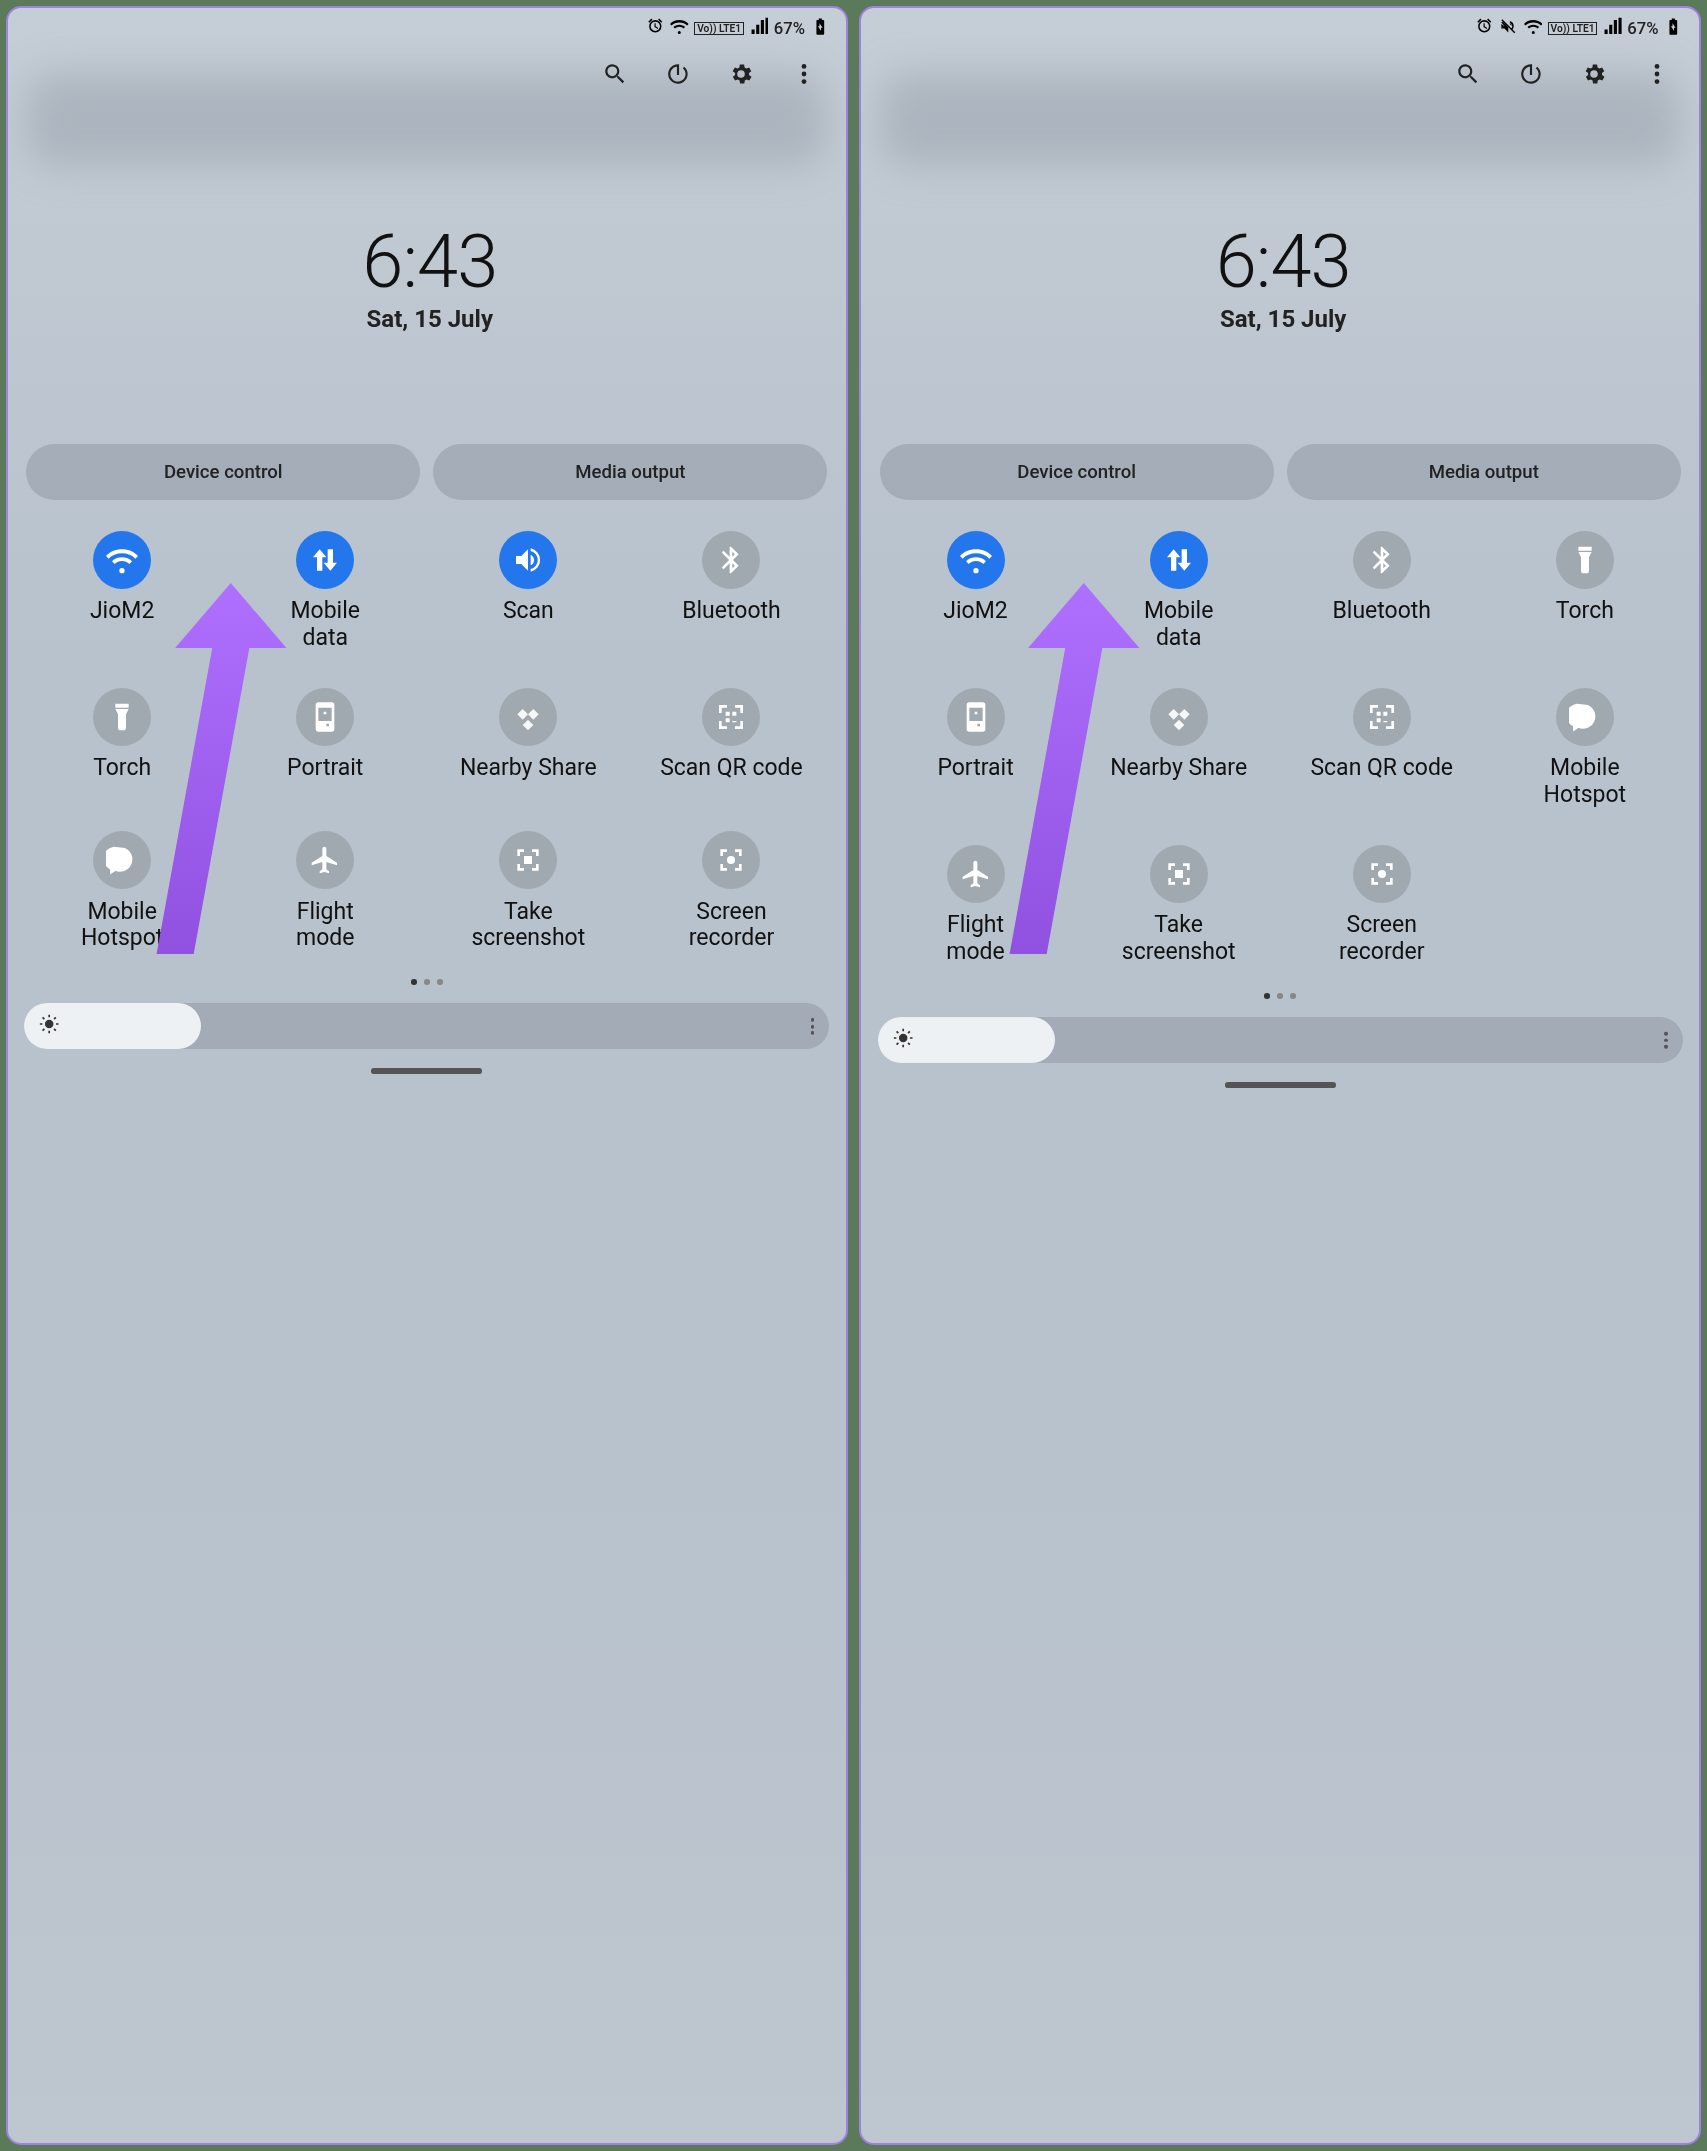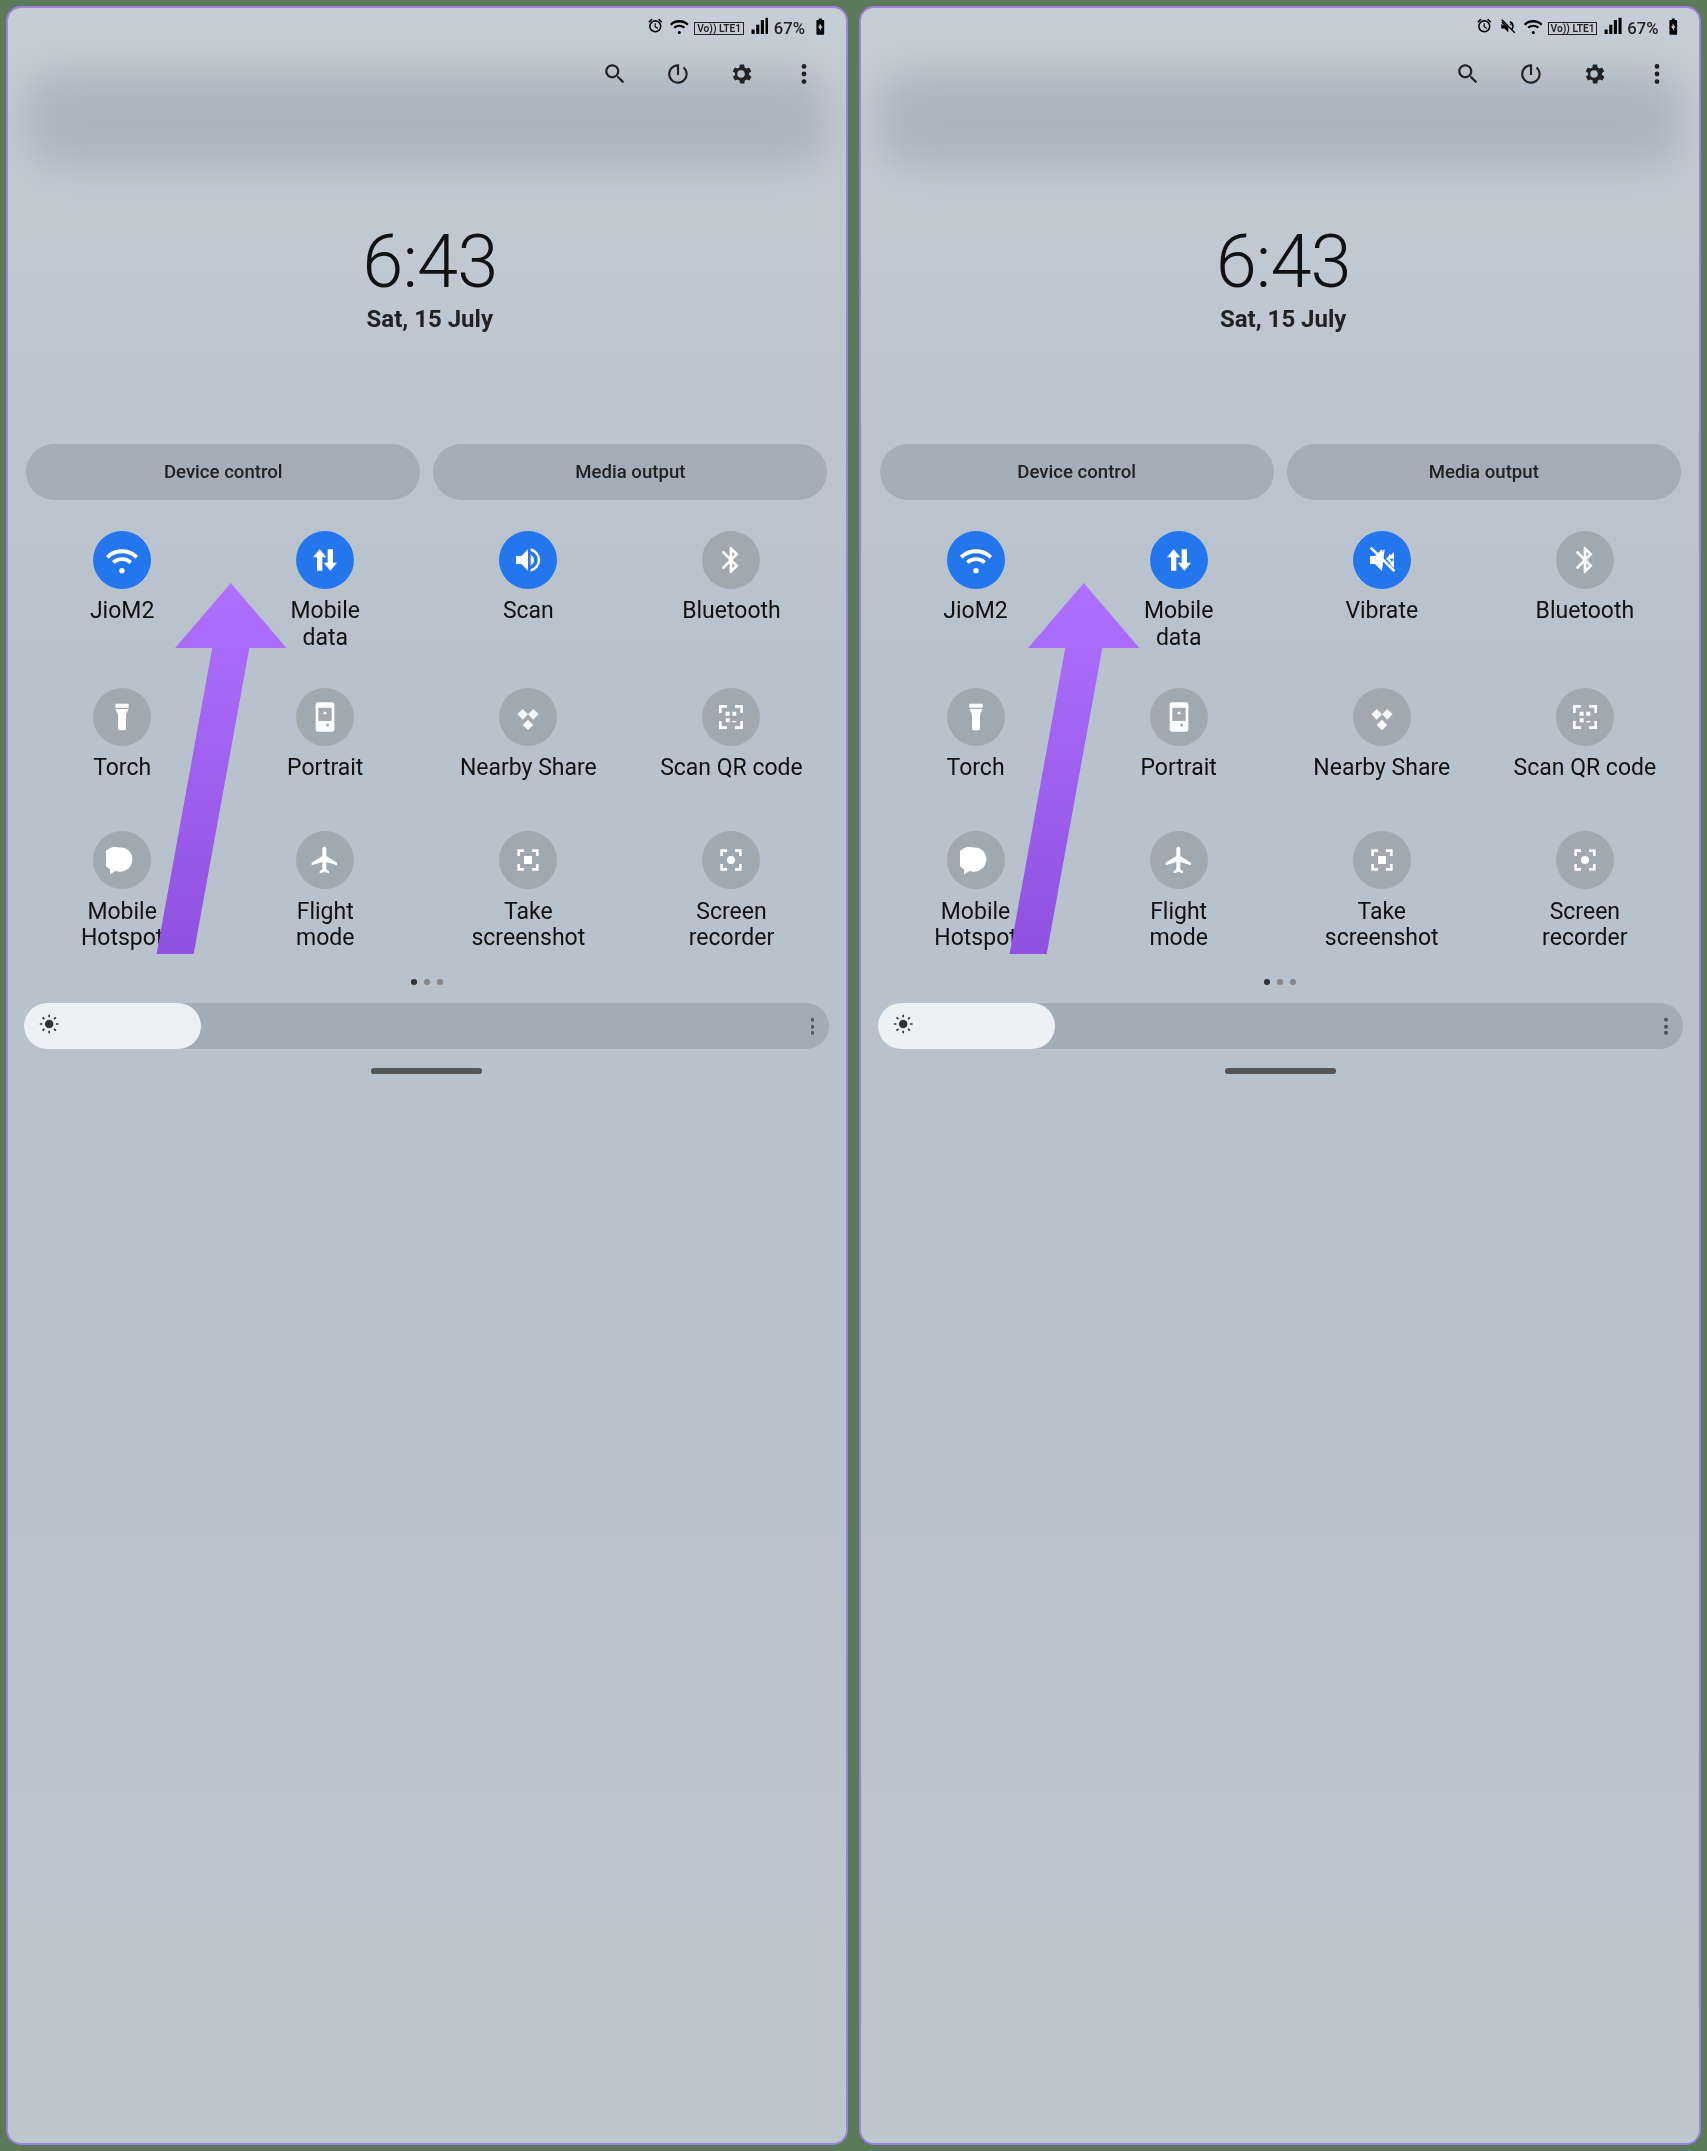--- a/index.html
+++ b/index.html
@@ -469,32 +469,20 @@
     <div class="qs-item">
         <div class="qs-circle on">
           <svg viewBox="0 0 24 24">
             <path d="M8 4l-5 6h3v10h4V10h3zM16 20l5-6h-3V4h-4v10h-3z"></path>
           </svg>
         </div>
         <div class="qs-label">Mobile
 data</div>
       </div>
     <div class="qs-item">
-        <div class="qs-circle on">
-          <svg viewBox="0 0 24 24">
-            <path d="M16.5 12A4.5 4.5 0 0014 8v1.2l2.5 2.5zM3 9v6h4l5 5v-6.6L4.4 5.8 3 7.2 7.6 12zM4.3 3L3 4.3 19.7 21 21 19.7zM19 7l-2 2 2 2-2 2 2 2 2-2-2-2 2-2z" opacity="0"></path>
-            <path d="M7 9H3v6h4l5 5V4zM4 3l17 18-1.3 1.3L2.7 4.3zM18 7c1 1 1.6 2.4 1.8 4M21 7c1.3 1.3 2 3 2.2 5" fill="none"></path>
-            <path d="M14 4L7 9H3v6h4l5 5zM4 3l16 18M17 7l3 3-3 3 3 3" stroke="#fff" stroke-width="0"></path>
-            <path d="M12 4L7 9H3v6h4l5 5zM18 8l-3 3 3 3M21 6l-3 3 3 3 -3 3 3 3" fill="#fff" stroke="#fff" stroke-width="0"></path>
-            <path d="M12 4v16L7 15H3V9h4zM4.3 2L2.9 3.4 20.6 21l1.4-1.4zM19 8l1.5 1.5L19 11l1.5 1.5L19 14l1.5 1.5"></path>
-          </svg>
-        </div>
-        <div class="qs-label">Vibrate</div>
-      </div>
-    <div class="qs-item">
         <div class="qs-circle off">
           <svg viewBox="0 0 24 24">
             <path d="M17.7 7.7L12 2h-1v7.6L6.4 5 5 6.4 10.6 12 5 17.6 6.4 19 11 14.4V22h1l5.7-5.7L13.4 12zM13 5.8l1.9 1.9L13 9.6zm1.9 10.5L13 18.2v-3.8z"></path>
           </svg>
         </div>
         <div class="qs-label">Bluetooth</div>
       </div>
 
     <div class="qs-item">
         <div class="qs-circle off">

